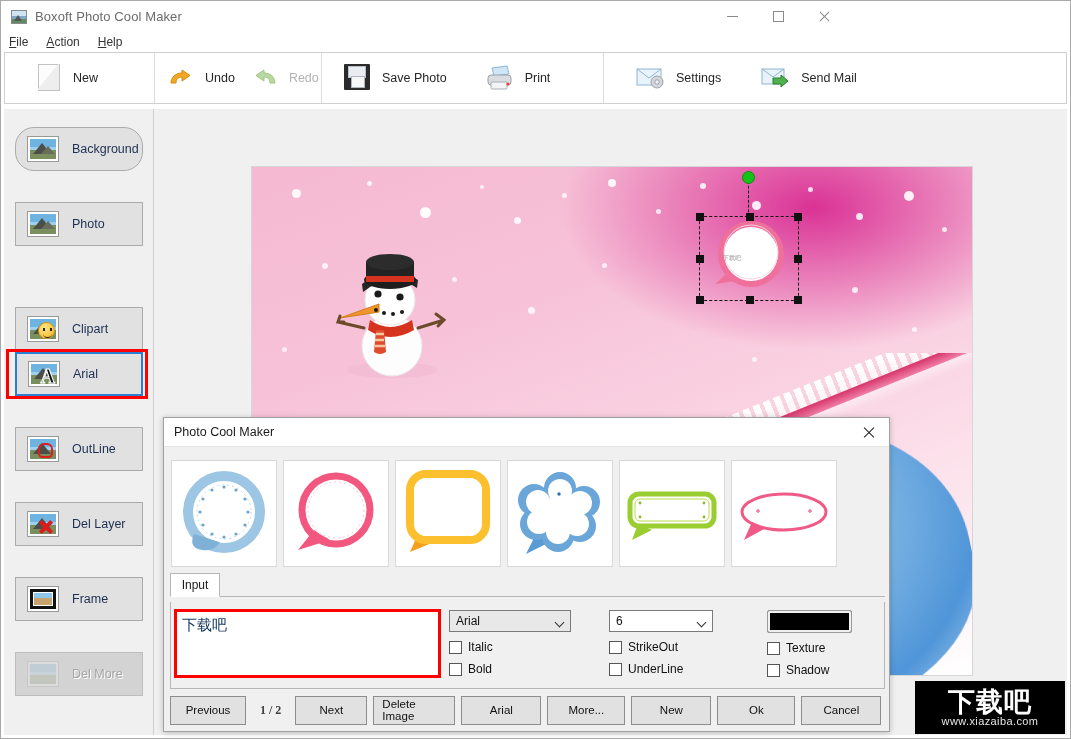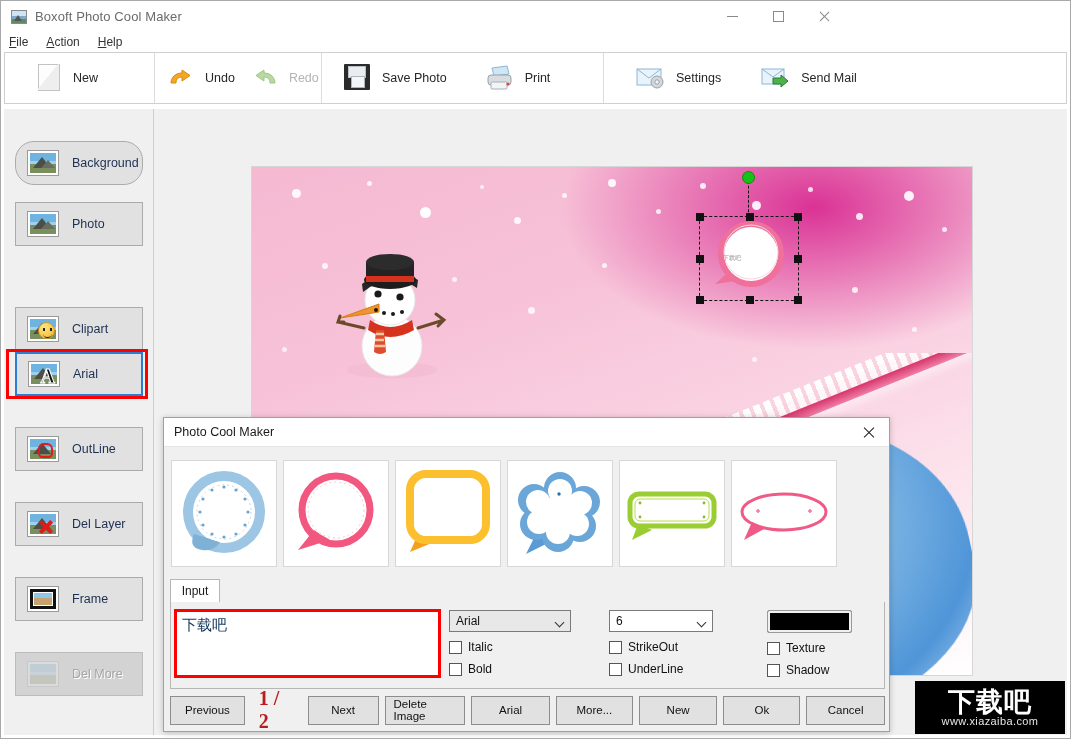--- a/index.html
+++ b/index.html
@@ -280,21 +280,21 @@
   }
   .thumb{
     width:106px; height:107px; background:#ffffff; border:1px solid #d8d8d8;
     display:flex; align-items:center; justify-content:center; cursor:default;
     margin-top:6px;
   }
   .thumb svg{ display:block; }
 
   
   #tabstrip{
-    position:absolute; left:6px; top:161px; width:715px; height:24px;
+    position:absolute; left:6px; top:155px; width:715px; height:24px;
     border-bottom:1px solid #b6b6b6;
   }
   #tab-input{
     position:absolute; left:0; top:0; width:50px; height:24px;
     background:#ffffff; border:1px solid #b6b6b6; border-bottom:1px solid #ffffff;
     display:flex; align-items:center; justify-content:center; font-size:12px; color:#1a1a1a;
   }
 
   
   #panel{
@@ -333,21 +333,21 @@
   
   #btnbar{
     position:absolute; left:6px; top:277px; width:715px; height:30px; display:flex; align-items:center;
   }
   .dbtn{
     height:29px; background:#e1e1e1; border:1px solid #8d8d8d;
     display:flex; align-items:center; justify-content:center;
     font-size:11.5px; color:#111; cursor:default; padding:0 8px;
   }
   #page-indicator{
-    font-size:20px; font-weight:bold; color:#b91c1c; margin:0 14px;
+    font-size:12px; font-weight:bold; color:#404040; margin:0 14px;
     font-family:"Liberation Serif", serif;
   }
 </style>
 </head>
 <body>
 
 <div id="app-window">
 
   <div id="titlebar">
     <div id="title-icon"></div>
@@ -444,21 +444,21 @@
           </svg>
         </div>
         <div class="tb-label">Send Mail</div>
       </div>
     </div>
 
   </div>
 
   <div id="sidebar">
 
-    <div class="side-btn" style="top:32px;border-radius:19px;">
+    <div class="side-btn" style="top:18px;border-radius:19px;">
       <div class="sb-ico">
           <span class="mount"></span>
           <span class="mount2"></span>
         </div>
       <div class="sb-label">Background</div>
     </div>
 
     <div class="side-btn" style="top:93px;">
       <div class="sb-ico">
           <span class="mount"></span>

